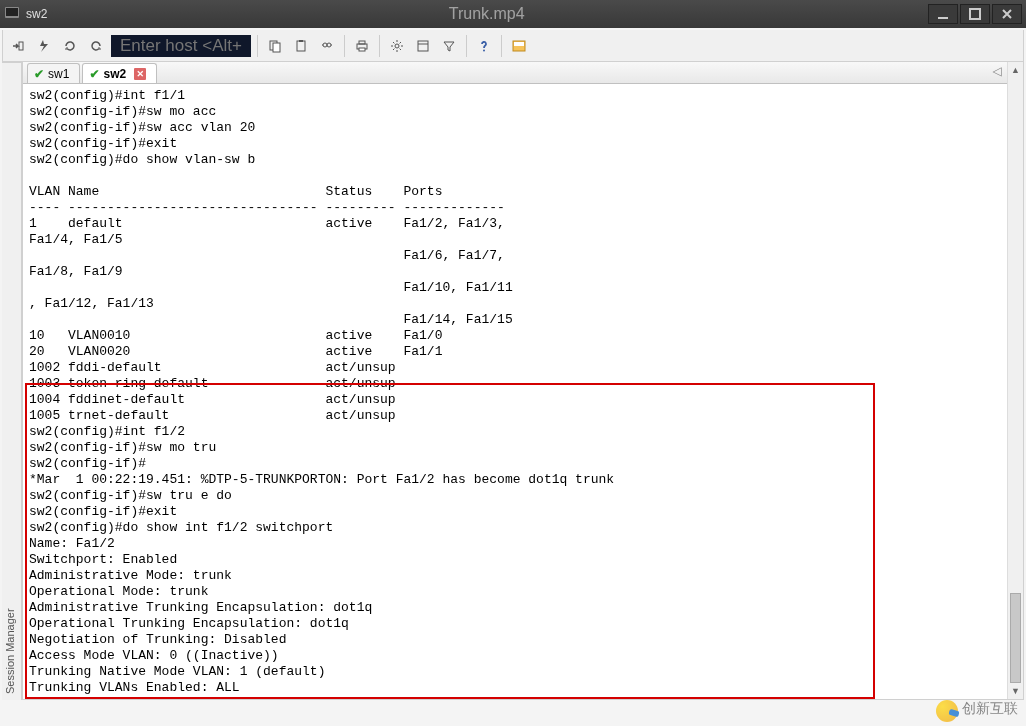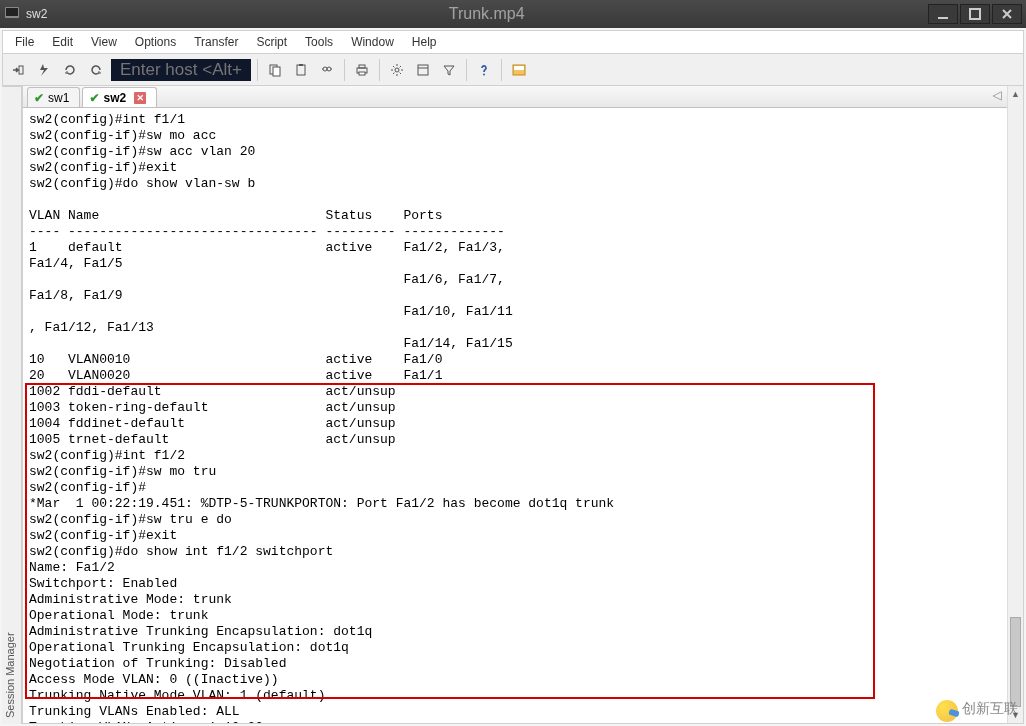--- a/index.html
+++ b/index.html
@@ -214,31 +214,20 @@
     <div class="win-btn close">
       <svg class="icon" viewBox="0 0 16 16">
           <path d="M4 4 L12 12 M12 4 L4 12" stroke="#ccc" stroke-width="2"></path>
         </svg>
     </div>
   </div>
 </div>
 
 <div class="app-body">
 
-  <div class="menubar">
-    <span class="menu-item">File</span>
-    <span class="menu-item">Edit</span>
-    <span class="menu-item">View</span>
-    <span class="menu-item">Options</span>
-    <span class="menu-item">Transfer</span>
-    <span class="menu-item">Script</span>
-    <span class="menu-item">Tools</span>
-    <span class="menu-item">Window</span>
-    <span class="menu-item">Help</span>
-  </div>
 
   <div class="toolbar">
     <div class="tool-btn">
         <svg class="icon" viewBox="0 0 16 16">
           <path d="M3 8h5l-2-2m2 2-2 2" stroke="#555" fill="none" stroke-width="1.5"></path>
           <rect x="9" y="4" width="4" height="8" fill="none" stroke="#555"></rect>
         </svg>
       </div>
     <div class="tool-btn">
         <svg class="icon" viewBox="0 0 16 16">

